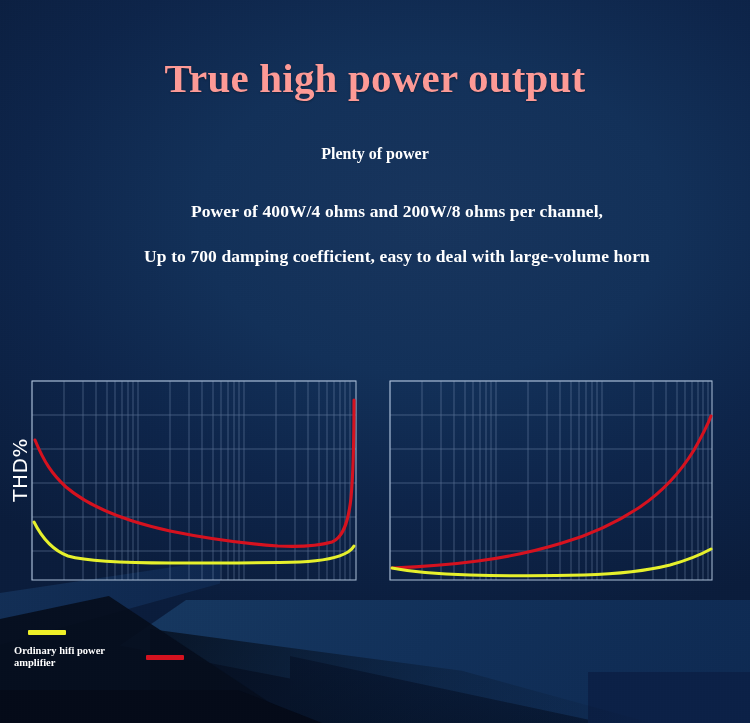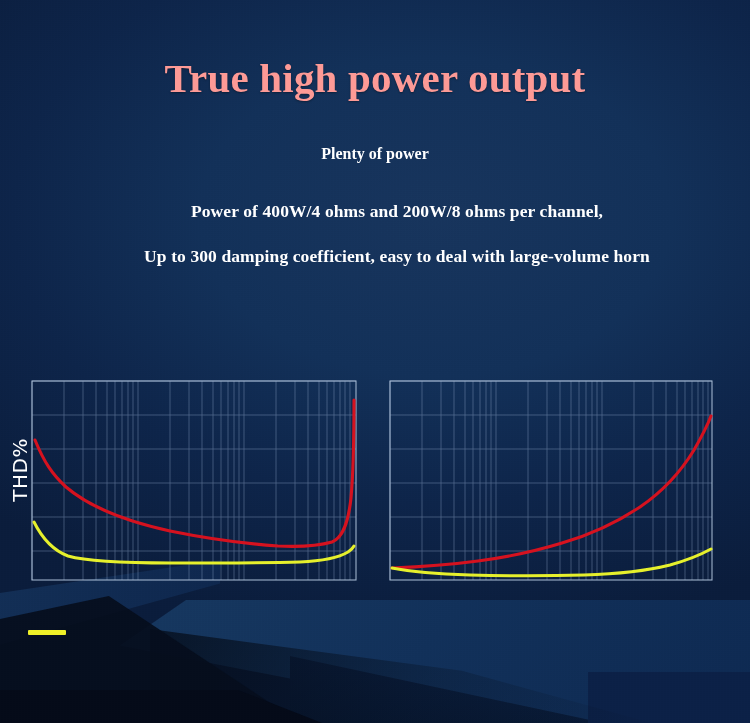--- a/index.html
+++ b/index.html
@@ -162,21 +162,21 @@
     <div class="facet facet-bottom-dark"></div>
     <div class="grain"></div>
   </div>
 
   <div class="headline">True high power output</div>
 
   <div class="subhead">Plenty of power</div>
 
   <div class="bodyline bodyline-1">Power of 400W/4 ohms and 200W/8 ohms per channel,</div>
 
-  <div class="bodyline bodyline-2">Up to 300 damping coefficient, easy to deal with large-volume horn</div>
+  <div class="bodyline bodyline-2">Up to 700 damping coefficient, easy to deal with large-volume horn</div>
 
   <div class="chart chart-1">
     <svg width="370" height="240" viewBox="0 0 370 240">
       <defs>
         <clipPath id="clip1">
             <rect x="28" y="6" width="330" height="206"></rect>
           </clipPath>
       </defs>
 
       <g stroke="#8fa8c9" stroke-width="0.7" opacity="0.55" fill="none">
@@ -306,15 +306,19 @@
                C 240 204, 268 201, 292 195
                C 310 190, 324 184, 333 179" fill="none" stroke="#e6f02c" stroke-width="3.0" stroke-linecap="round" stroke-linejoin="round"></path>
     </svg>
 
   </div>
 
   <div class="legend">
     <div class="legend-row">
       <div class="legend-swatch" style="background:#eff028;"></div>
     </div>
+    <div class="legend-row">
+      <div class="legend-text">Ordinary hifi power amplifier</div>
+      <div class="legend-swatch" style="background:#d5121f;"></div>
+    </div>
   </div>
 
 </div>
 
 </body></html>

